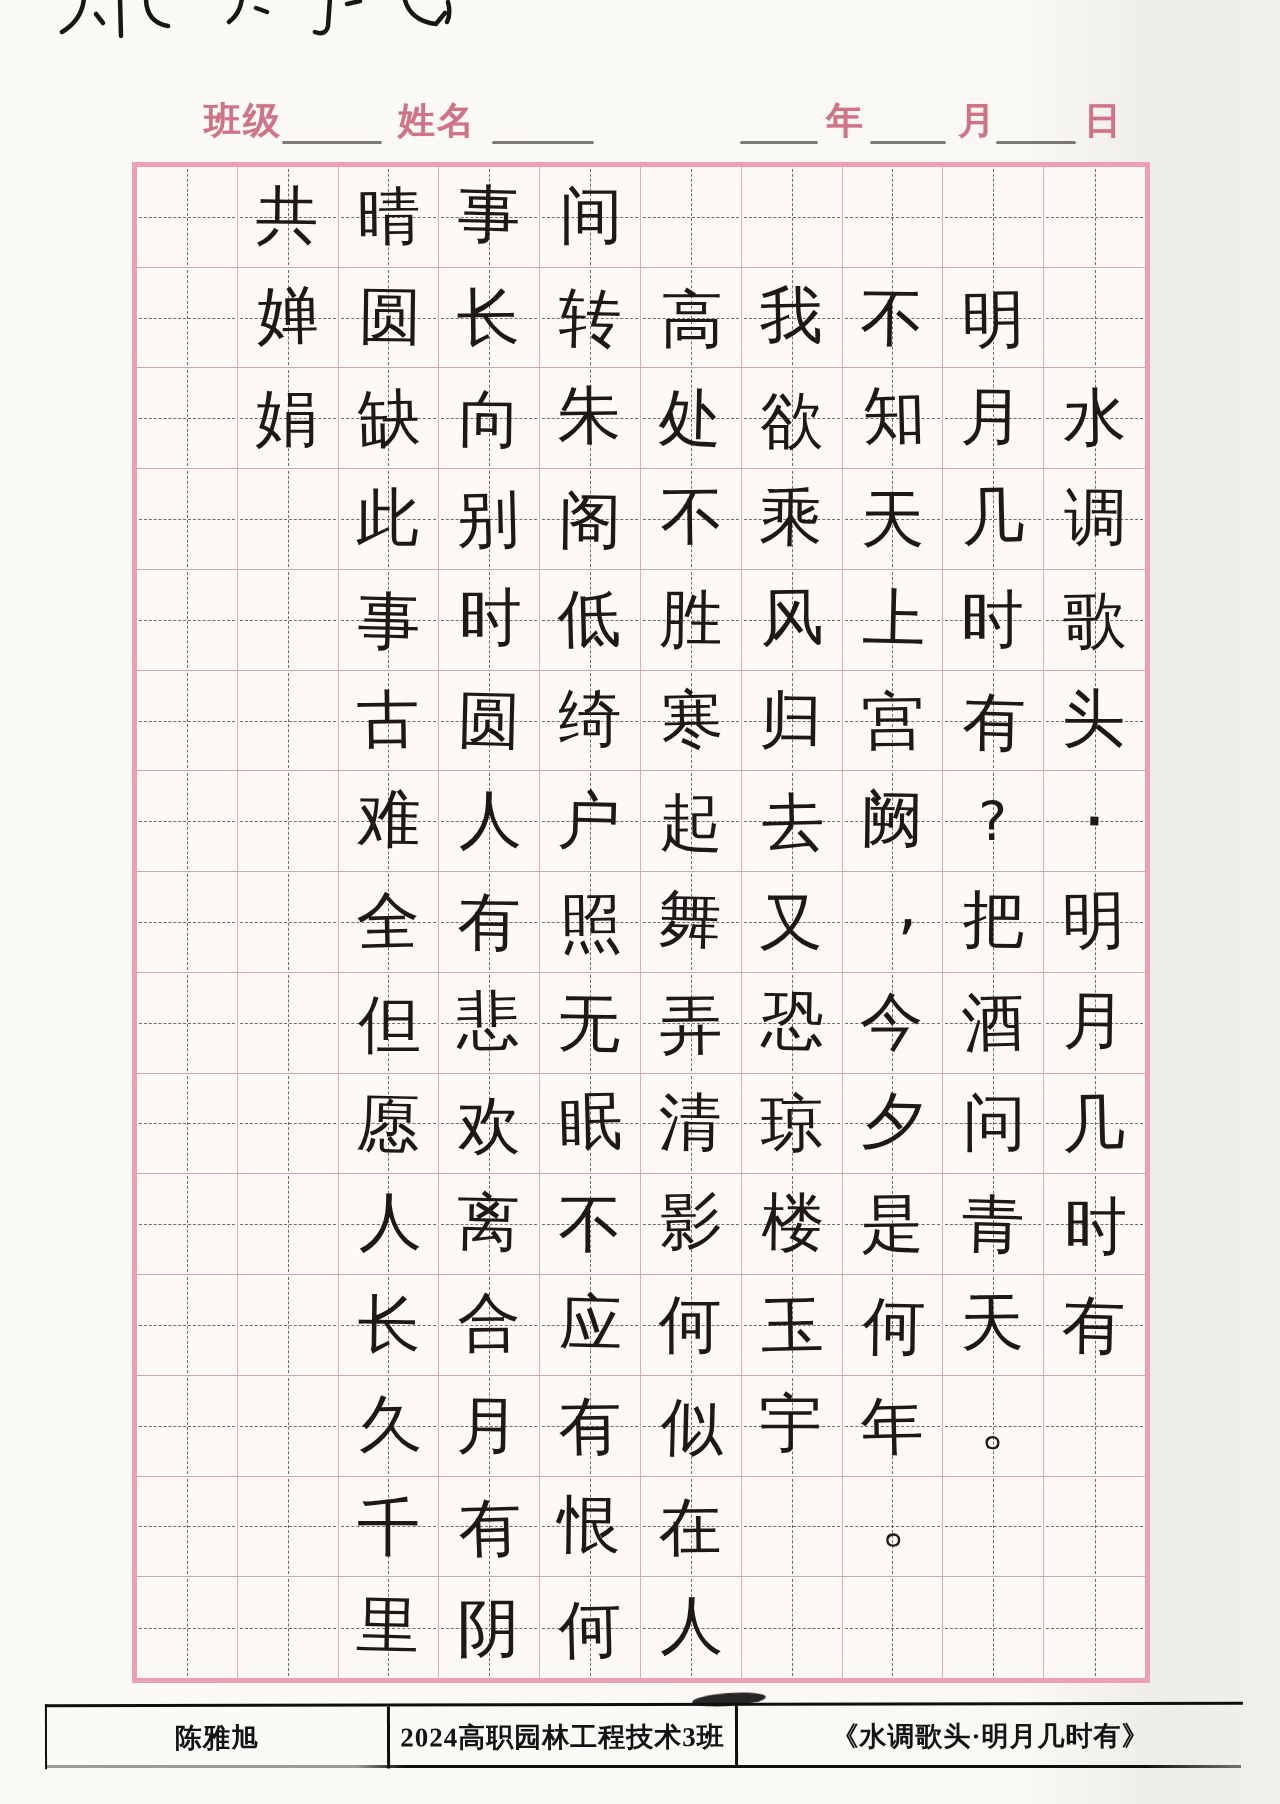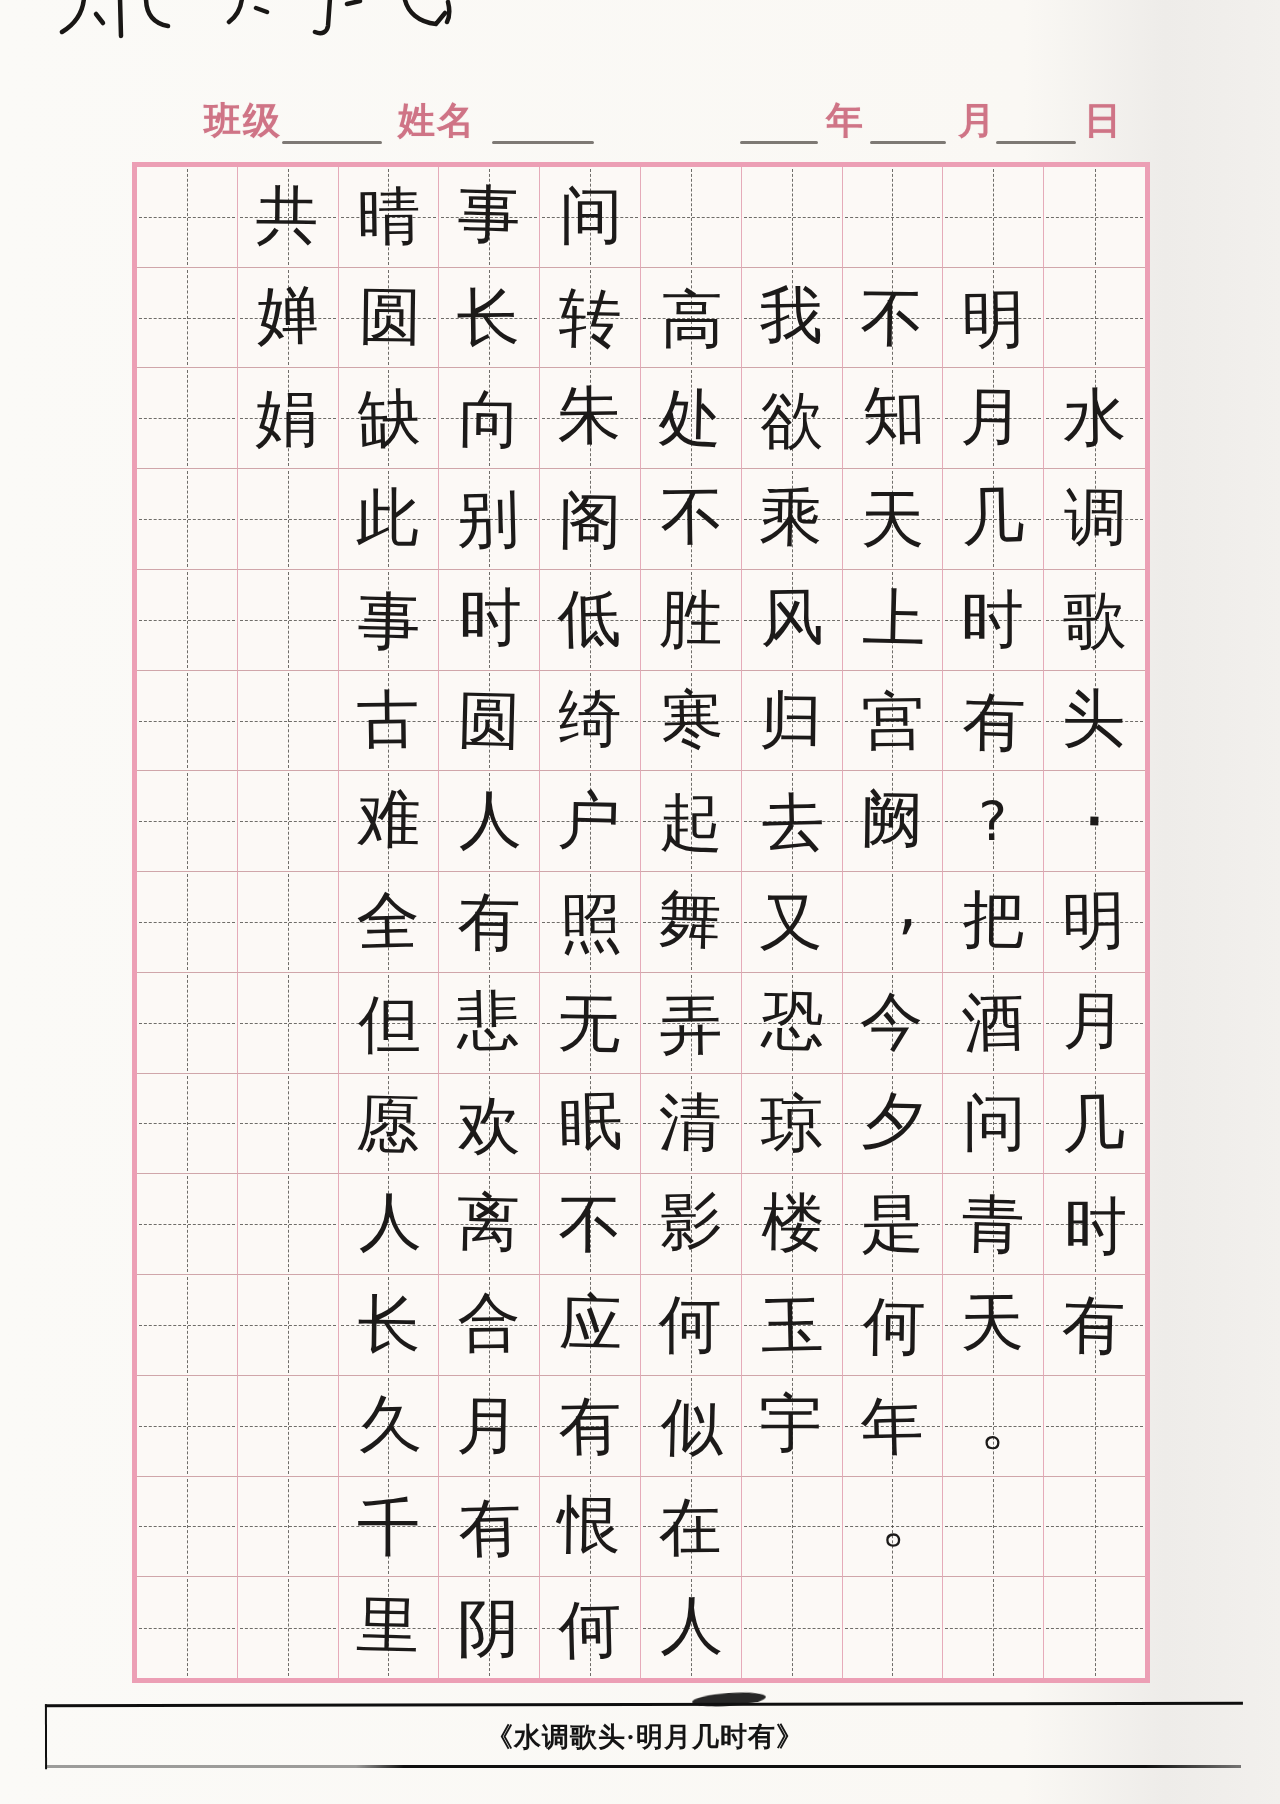--- a/index.html
+++ b/index.html
@@ -469,19 +469,25 @@
       </div>
       <div class="cell"></div>
       <div class="cell"></div>
       <div class="cell"></div>
       <div class="cell"></div>
     </div>
 
   <div class="smudge"></div>
 
   <div class="footer">
+    <div class="fcell fcell-1">
+      <span>陈雅旭</span>
+    </div>
+    <div class="fcell fcell-2">
+      <span>2024高职园林工程技术3班</span>
+    </div>
     <div class="fcell fcell-3">
       <span>《水调歌头·明月几时有》</span>
     </div>
   </div>
   <div class="f-bottom"></div>
 
 </div>
 
 </body></html>

